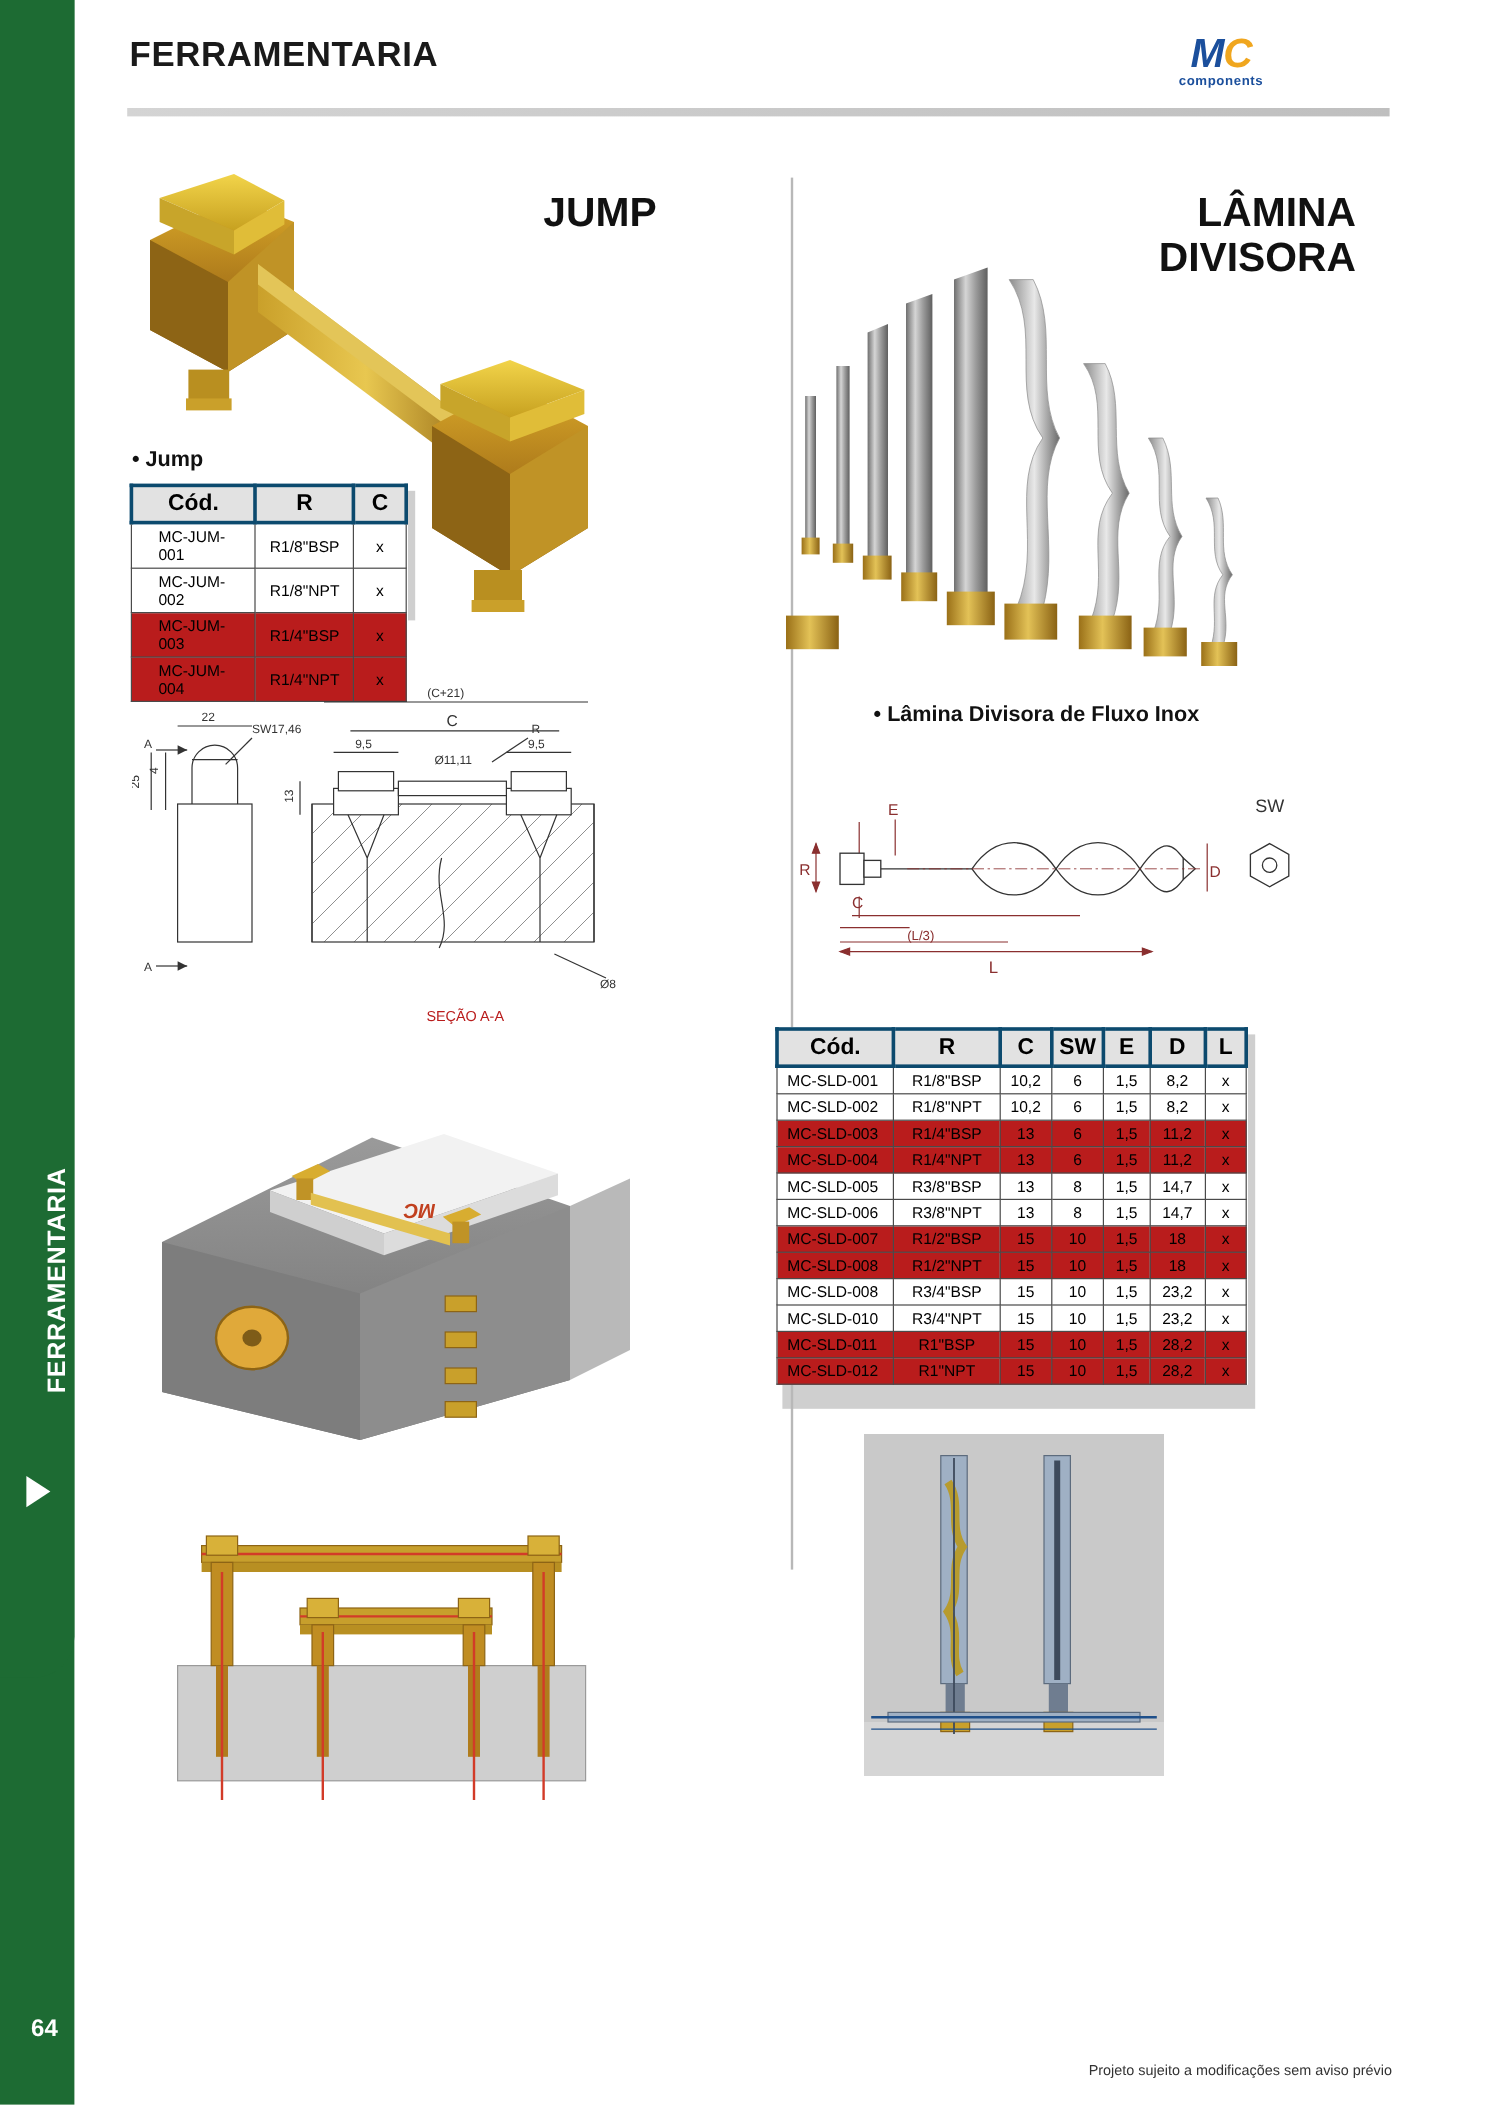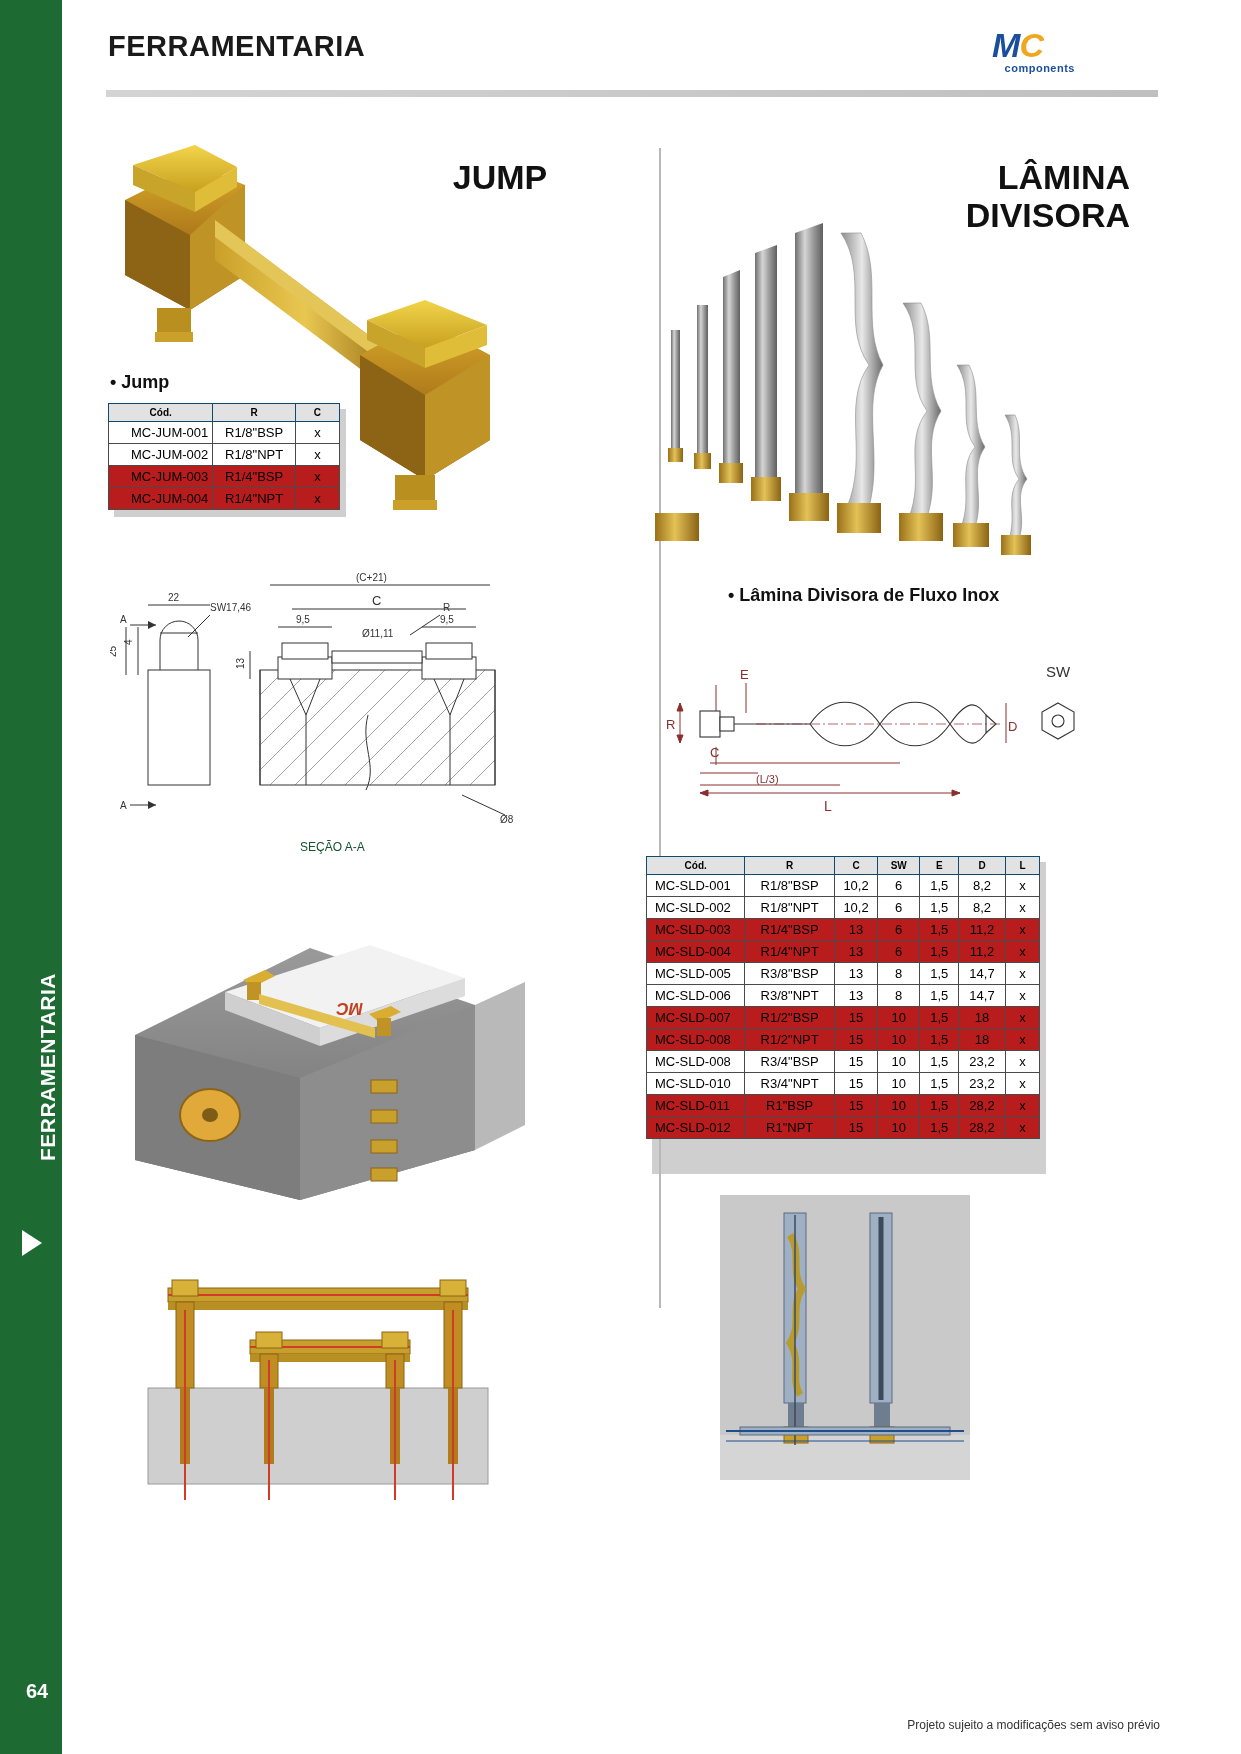--- a/index.html
+++ b/index.html
@@ -66,21 +66,21 @@
     position:absolute; left:960px; top:28px;
     width:115px; height:52px;
     text-align:center;
   }
   .logo .mc {
     font-size:34px; font-weight:bold; font-style:italic;
     color:#1b4f9c; letter-spacing:-1px; line-height:34px;
   }
   .logo .mc span { color:#f0a61e; }
   .logo .sub {
-    font-size:11px; font-weight:bold; color:#1b4f9c; letter-spacing:0.5px;text-align:right;
+    font-size:11px; font-weight:bold; color:#1b4f9c; letter-spacing:0.5px;
   }
   
   .col-divider {
     position:absolute; left:659px; top:148px;
     width:2px; height:1160px;
     background:#b8b8b8;
   }
   
   .h-jump {
     position:absolute; left:380px; top:158px;
@@ -98,25 +98,25 @@
     font-size:18px; font-weight:bold; color:#111;
   }
   
   table.spec {
     border-collapse:collapse;
     font-size:13px;
     background:#ffffff;
   }
   table.spec th {
     background:#e2e2e2;
-    border:1px solid #0c4a6e;
+    border:3px solid #0c4a6e;
     font-weight:bold;
     padding:3px 4px;
     text-align:center;
-    font-size:10px;
+    font-size:19px;
   }
   table.spec td {
     border:1px solid #4a4a4a;
     padding:3px 4px;
     text-align:center;
     font-size:13px;
     background:#ffffff;
   }
   table.spec tr.alt td { background:#b91c1c; }
   .tbl-jump { position:absolute; left:108px; top:403px; width:232px; }
@@ -130,21 +130,21 @@
   
   .tbl-shadow {
     position:absolute;
     background:#cfcfcf;
     z-index:-1;
   }
   
   .fig { position:absolute; }
   .cap {
     position:absolute;
-    font-size:12px; color:#14532d; text-align:left;
+    font-size:12px; color:#b91c1c; text-align:right;
   }
   .footer-note {
     position:absolute; left:640px; top:1690px;
     width:520px; text-align:right;
     font-size:12px; color:#333;margin-top:28px;
   }
   svg { display:block; }
 </style>
 </head>
 <body>

